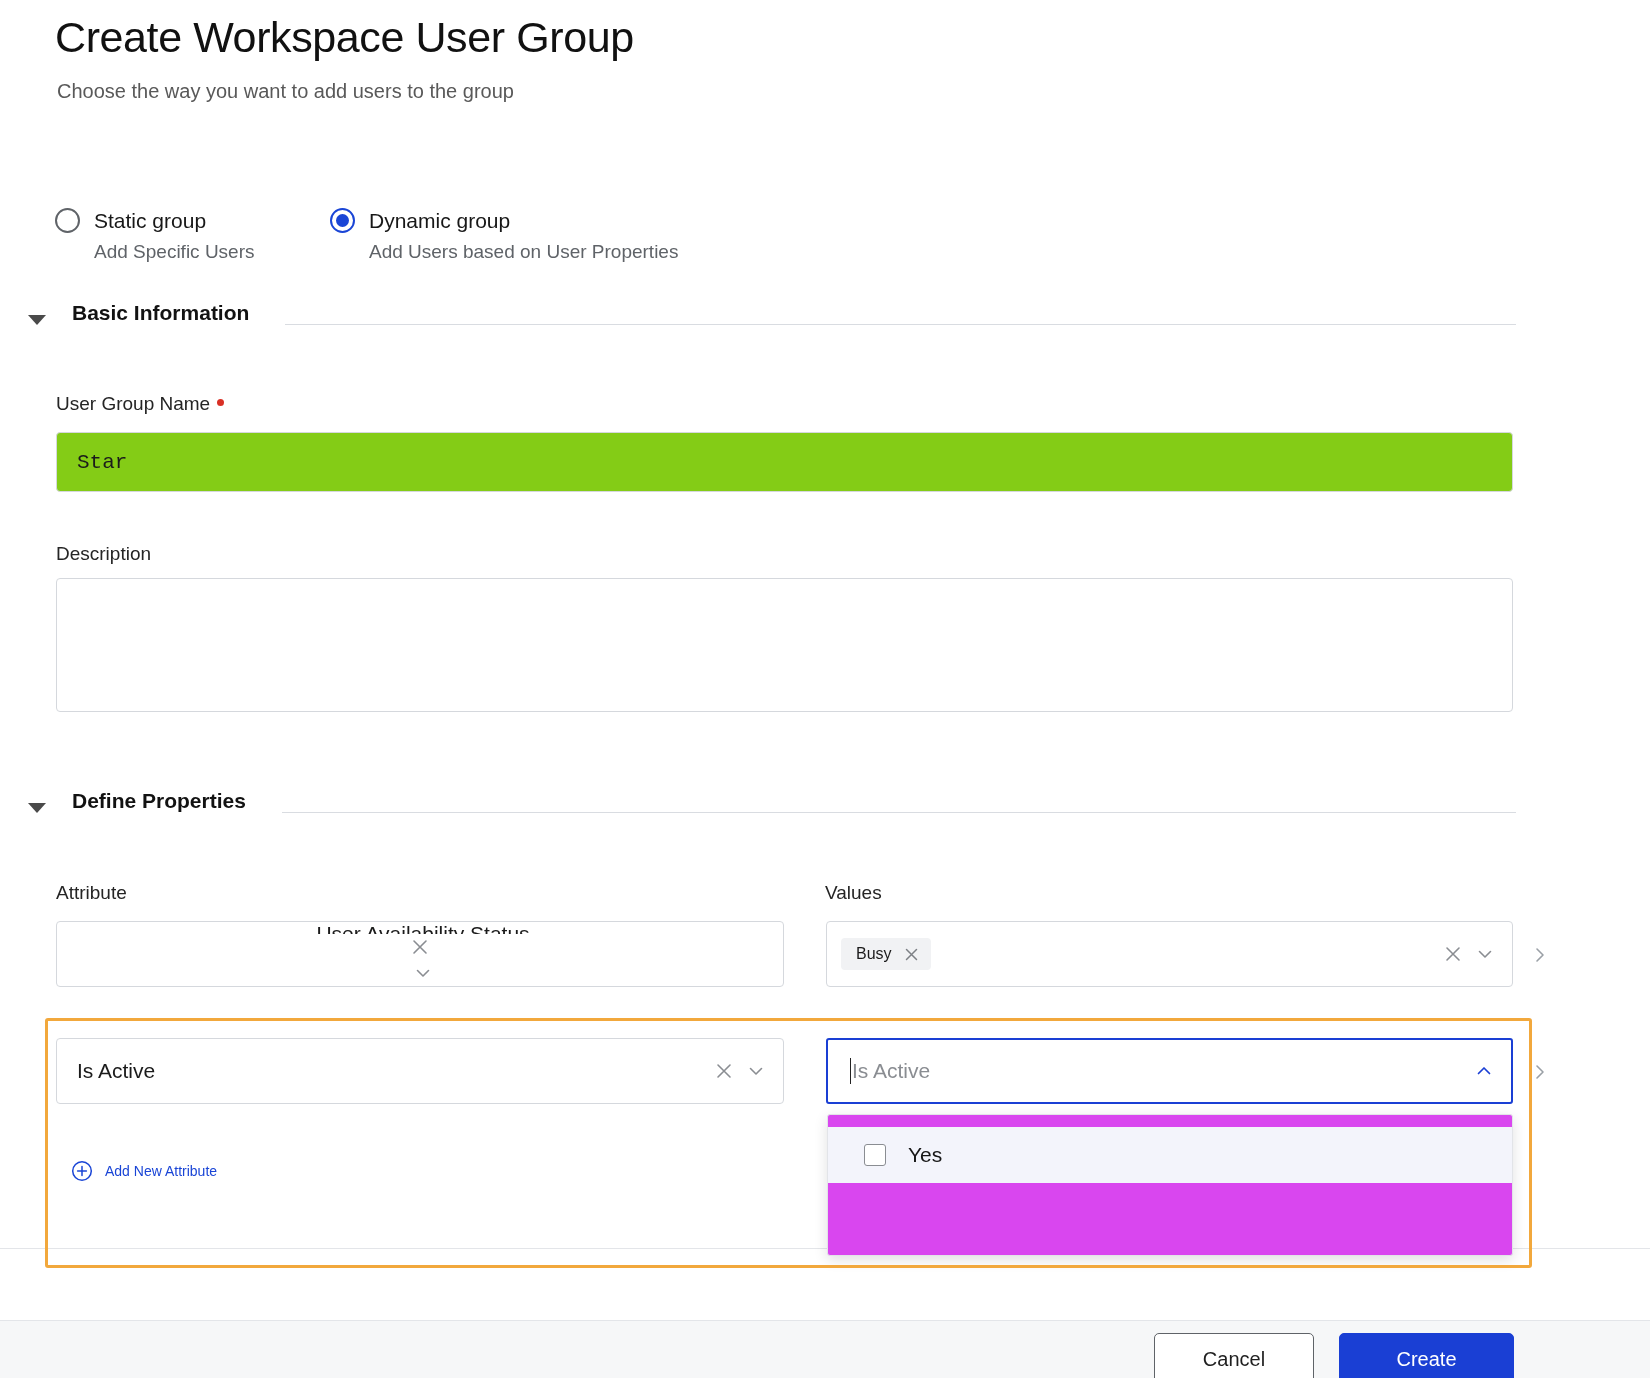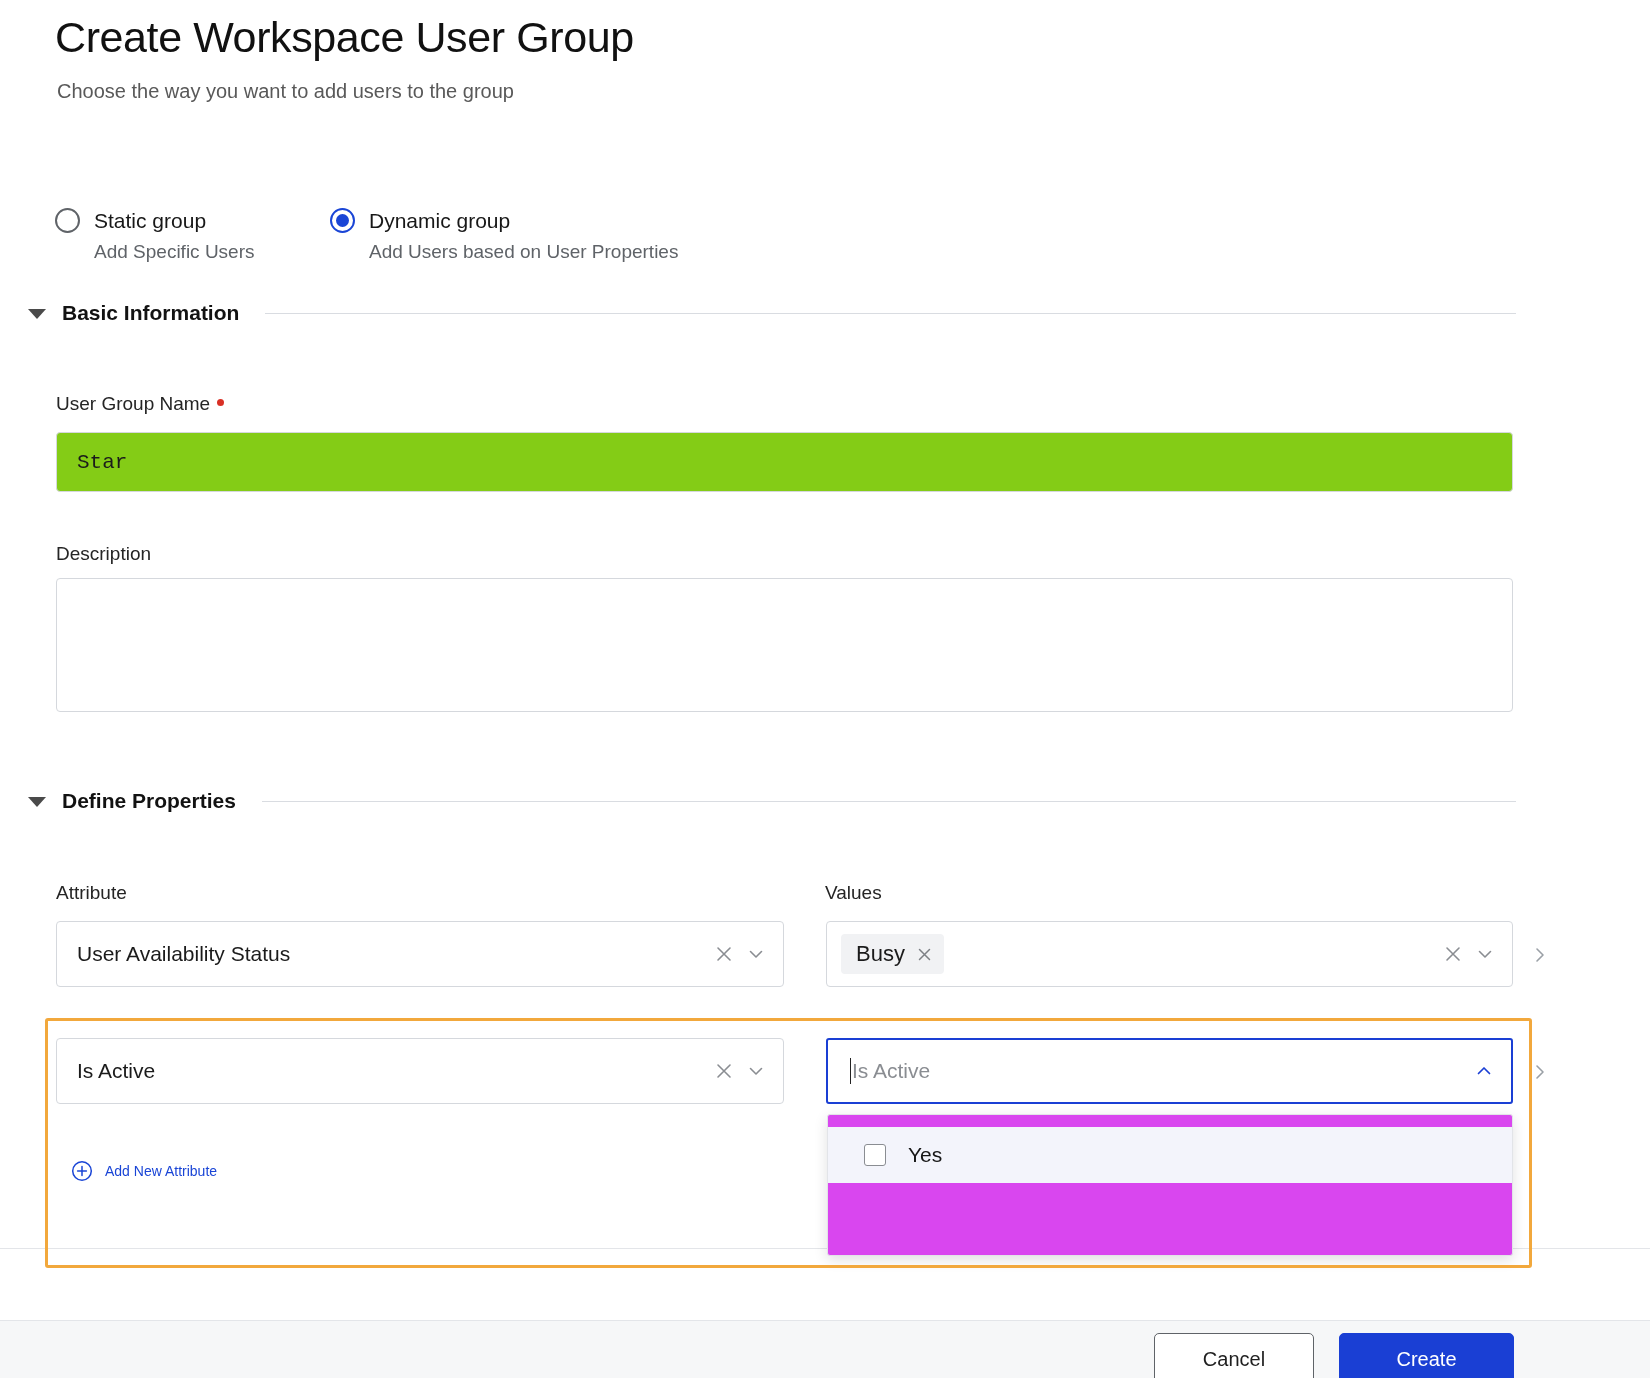--- a/index.html
+++ b/index.html
@@ -91,22 +91,22 @@
     margin-left: 39px;
     font-size: 19px;
     color: #5f6368;
   }
 
   
   .section-head {
     position: absolute;
     left: 28px;
     display: flex;
-    align-items: center;
-    gap: 16px;
+    align-items: flex-end;
+    gap: 26px;
     width: 1488px;
   }
   .caret {
     width: 0;
     height: 0;
     border-left: 9px solid transparent;
     border-right: 9px solid transparent;
     border-top: 10px solid #4a4a4a;
     flex: 0 0 auto;
     margin-top: 2px;
@@ -218,21 +218,21 @@
     flex: 0 0 auto;
     display: inline-flex;
     align-items: center;
     gap: 12px;
     background: #f1f2f4;
     border-radius: 4px;
     padding: 7px 12px 7px 15px;
     margin-right: 10px;
   }
   .chip-label {
-    font-size: 22px;
+    font-size: 16px;
     color: #1b1b1b;
   }
   .chip-x {
     color: #7d8085;
     display: flex;
     align-items: center;
   }
 
   
   .row-arrow {
@@ -382,21 +382,21 @@
 
 <div class="section-head" style="top:789px;">
   <span class="caret"></span>
   <span class="section-title">Define Properties</span>
   <span class="section-rule"></span>
 </div>
 
 <div class="field-label" style="left:56px; top:882px;">Attribute</div>
 <div class="field-label" style="left:825px; top:882px;">Values</div>
 
-<div class="select-box" style="left:56px; top:921px; width:728px; height:66px;">
+<div class="select-box" style="left:56px; top:921px; width:728px; height:66px;flex-direction:column;">
   <span class="select-text">User Availability Status</span>
   <span class="icon-x">
     <svg width="18" height="18" viewBox="0 0 18 18">
         <path d="M3 3 L15 15 M15 3 L3 15" stroke="currentColor" stroke-width="1.6" fill="none" stroke-linecap="round"></path>
       </svg>
   </span>
   <span class="icon-chev">
     <svg width="18" height="18" viewBox="0 0 18 18">
         <path d="M3.5 6.5 L9 12 L14.5 6.5" stroke="currentColor" stroke-width="1.6" fill="none" stroke-linecap="round" stroke-linejoin="round"></path>
       </svg>

